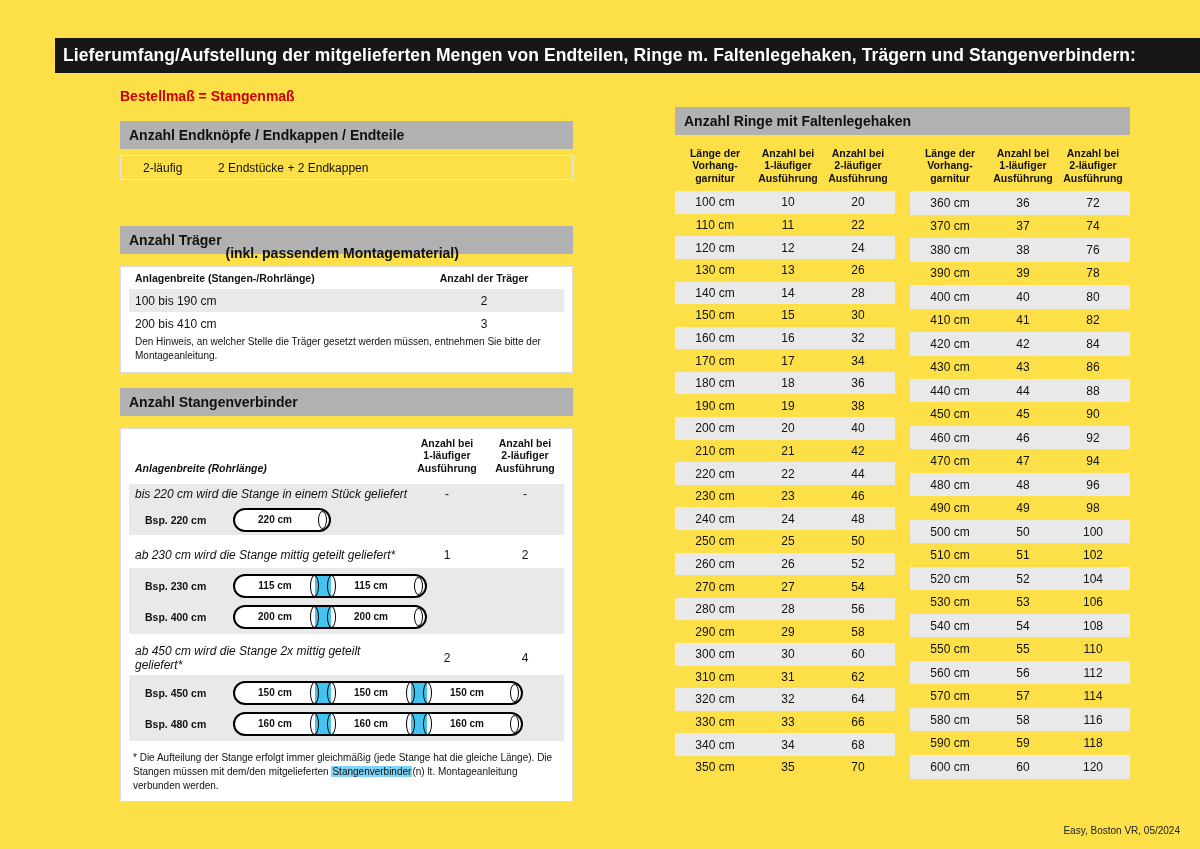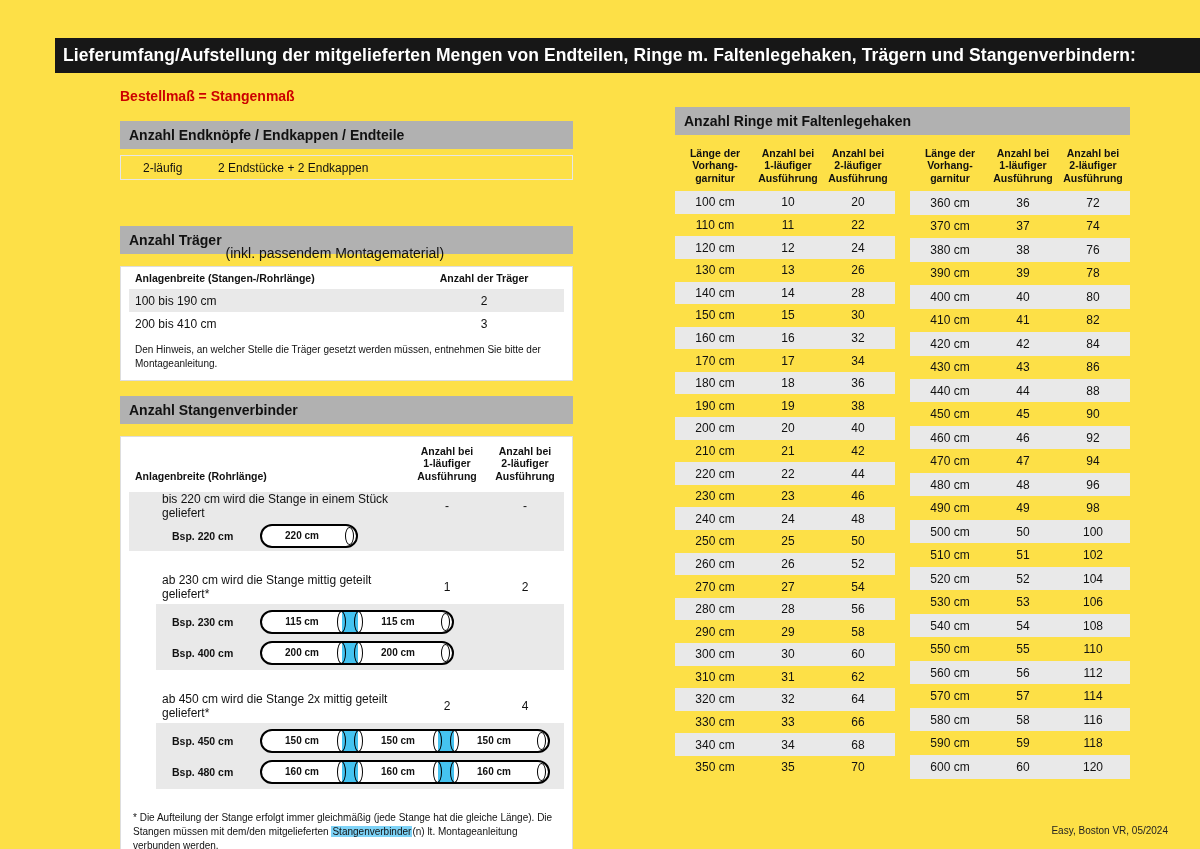--- a/index.html
+++ b/index.html
@@ -1,53 +1,53 @@
 <!DOCTYPE html>
 <html style="--accent-red: #cc0000; --title-bg: #171717; --bar-gray: #b1b1b1; --row-shade: #e9e9e9; --connector-blue: #45c3f0; --highlight-blue: #7ed3f7;"><head>
 <meta charset="utf-8">
 <style>
   html,body{margin:0;padding:0;background:#fff;}
   .page{position:relative;width:1200px;height:849px;background:#fde047;overflow:hidden;
         font-family:"Liberation Sans",sans-serif;color:#111;}
   .titlebar{position:absolute;left:55px;top:38px;right:0;height:35px;box-sizing:border-box;
         background:var(--title-bg,#171717);color:#fff;display:flex;align-items:center;
         padding-left:8px;font-weight:bold;font-size:17.5px;letter-spacing:.1px;}
-  .footer{position:absolute;right:32px;bottom:13px;font-size:10px;color:#222;}
+  .footer{position:absolute;right:20px;bottom:13px;font-size:10px;color:#222;}
 
   
   .left-col{position:absolute;left:120px;top:88px;width:453px;}
   .red-note{color:var(--accent-red,#cc0000);font-weight:bold;font-size:14px;margin-bottom:17px;}
   .section-bar{background:var(--bar-gray,#b1b1b1);height:28px;display:flex;align-items:center;
         padding-left:9px;font-size:14px;font-weight:bold;box-sizing:border-box;}
-  .section-bar .light{font-weight:normal;white-space:pre;margin-top:25px;}
+  .section-bar .light{font-weight:bold;white-space:pre;margin-top:25px;}
   .mt46{margin-top:46px;} .mt15{margin-top:15px;text-align:right;}
 
   .endteile-table{width:100%;border-collapse:collapse;margin-top:6px;font-size:12px;border:1px solid #e6e6e6;}
   .endteile-table td{height:23px;padding:0;}
   .endteile-table td:first-child{width:75px;padding-left:22px;}
   .endteile-table tr:nth-child(even){background:var(--row-shade,#e9e9e9);}
 
   .boxed{border:1px solid #ddd;margin-top:12px;padding:3px 8px 10px;box-sizing:border-box;background:#fff;}
   .traeger-table{width:100%;border-collapse:collapse;font-size:12px;}
   .traeger-table th{font-size:10.5px;text-align:left;padding:2px 0 5px 6px;}
   .traeger-table th:last-child{width:160px;text-align:center;padding-left:0;}
   .traeger-table td{height:23px;padding:0 0 0 6px;margin-left:44px;}
   .traeger-table td:last-child{text-align:center;padding:0;}
   .traeger-table tbody tr:nth-child(odd){background:var(--row-shade,#e9e9e9);}
-  .small-note{font-size:10px;line-height:1.35;margin:8px 0 0 6px;}
+  .small-note{font-size:10px;line-height:1.35;margin:0 0 0 6px;}
 
   .verbinder-box{margin-top:12px;padding:6px 8px 8px;}
   .v-head{display:flex;align-items:flex-end;padding:2px 0 10px;}
-  .v-text{flex:1;padding-left:6px;box-sizing:border-box;}
+  .v-text{flex:1;padding-left:6px;box-sizing:border-box;font-style:italic;}
   .v-q{width:78px;text-align:center;}
   .th{font-size:10.5px;font-weight:bold;}
   .pre{white-space:pre-line;line-height:1.18;}
   .v-row{display:flex;align-items:center;font-size:12px;min-height:20px;}
   .shaded{background:var(--row-shade,#e9e9e9);}
-  .v-section{margin-bottom:22px;padding-left:27px;}
+  .v-section{margin-bottom:10px;}
   .v-section .ex-block{margin-top:3px;padding:2px 0;}
   .ex-row{display:flex;align-items:center;height:31px;}
   .ex-label{width:104px;padding-left:16px;font-size:10.5px;font-weight:bold;box-sizing:border-box;}
   .rod{position:relative;display:flex;align-items:center;height:24px;border:2px solid #000;
        border-radius:12px;background:#fff;padding-right:14px;box-sizing:border-box;}
   .seg{width:80px;text-align:center;font-size:10px;font-weight:bold;}
   .conn{position:relative;align-self:stretch;width:16px;background:var(--connector-blue,#45c3f0);}
   .conn::before,.conn::after{content:"";position:absolute;top:-1px;bottom:-1px;width:9px;
        border:1.5px solid #000;border-radius:50%;box-sizing:border-box;}
   .conn::before{left:-5px;}

